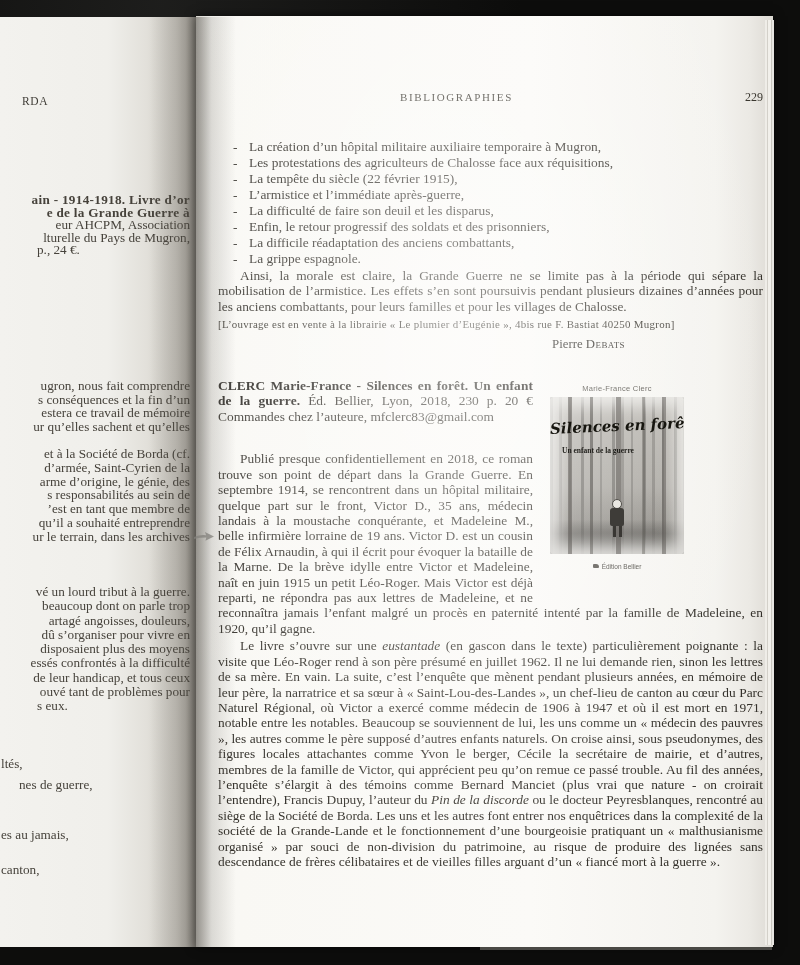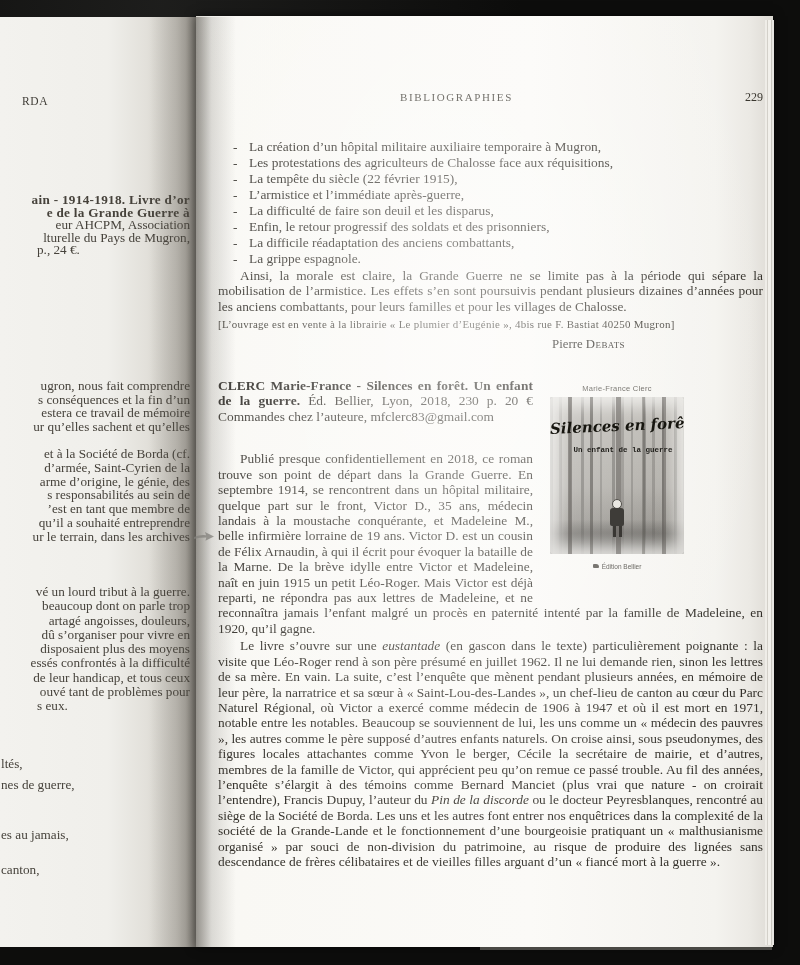--- a/index.html
+++ b/index.html
@@ -29,21 +29,21 @@
   .pline{position:relative;}
   .pline>span{position:absolute;white-space:nowrap;}
   .pline.ar>span{right:6px;}
   .pline.al>span{left:1px;margin-left:36px;}
   .pline.bd>span{font-weight:bold;letter-spacing:.3px;}
   .lgA{top:175px;} .lgA .pline{height:12.5px;}
   .lgB{top:361px;} .lgB .pline{height:13.7px;}
   .lgC{top:429px;} .lgC .pline{height:13.8px;}
   .lgD{top:567px;} .lgD .pline{height:14.3px;}
   .lsingle{position:absolute;left:1px;white-space:nowrap;}
-  .ls1{top:739px;} .ls2{top:760px;} .ls3{top:810px;} .ls4{top:845px;}
+  .ls1{top:739px;} .ls2{top:760px;padding-left:18px;} .ls3{top:810px;} .ls4{top:845px;}
   
   .rp-content{position:relative;padding:74px 10px 0 22px;width:545px;color:#33302a;
     font-size:13.4px;line-height:15.4px;text-align:justify;hyphens:none;}
   .rp-headrow{position:relative;height:14px;text-align:left;}
   .rp-headtitle{width:477px;text-align:center;font-size:11px;letter-spacing:1.6px;color:#3a372f;}
   .rp-pagenum{position:absolute;right:0;top:0;font-size:12px;color:#3a372f;}
   .biblist{margin-top:35px;}
   .biblist .li-row{display:flex;line-height:16px;}
   .biblist .dash{width:16px;flex:0 0 16px;margin-left:15px;}
   .rp-para{margin:0;}
@@ -63,22 +63,22 @@
     text-align:center;color:#524f48;margin-bottom:4px;letter-spacing:.3px;line-height:9px;}
   .cover{position:relative;width:134px;height:157px;margin:0 auto;border-radius:2px;overflow:hidden;
     background:
       linear-gradient(0deg, rgba(58,56,52,.55) 0 13%, rgba(118,115,109,.28) 22%, rgba(0,0,0,0) 42%),
       repeating-linear-gradient(90deg, rgba(70,68,63,.5) 0 3px, rgba(152,149,142,.12) 3px 9px, rgba(94,91,86,.45) 9px 12px, rgba(168,165,157,.1) 12px 19px, rgba(78,76,71,.38) 19px 21px, rgba(160,157,149,.12) 21px 31px),
       linear-gradient(180deg,#bcb9b3 0,#aaa7a1 55%,#908d87 100%);}
   .cover::after{content:"";position:absolute;inset:0;box-shadow:inset 0 0 16px 9px rgba(240,239,235,.85);}
   .cv-title{position:absolute;top:22px;left:0;right:0;text-align:center;z-index:2;
     font-family:"DejaVu Serif",serif;font-style:italic;font-weight:bold;font-size:15px;
     color:#16150f;transform:rotate(-2.5deg);white-space:nowrap;}
-  .cv-sub{position:absolute;top:46px;left:12px;right:0;text-align:center;z-index:2;
-    font-family:Liberation Mono, monospace;font-weight:bold;font-size:7.5px;color:#201f1b;}
+  .cv-sub{position:absolute;top:46px;left:12px;right:0;z-index:2;
+    font-family:Liberation Serif, serif;font-weight:bold;font-size:7.5px;color:#201f1b;}
   .trunk{position:absolute;top:0;bottom:0;background:#5a5752;opacity:.5;filter:blur(.6px);z-index:1;}
   .t1{left:18px;width:4px;} .t2{left:40px;width:3px;opacity:.42;} .t3{left:66px;width:5px;}
   .t4{left:92px;width:3px;opacity:.38;} .t5{left:112px;width:4px;}
   .child{position:absolute;left:50%;bottom:17px;transform:translateX(-50%);z-index:2;}
   .child .head{width:8px;height:8px;border-radius:50%;background:#e9e7e1;border:1px solid #514f4a;margin:0 auto;}
   .child .torso{width:14px;height:18px;background:#3e3c38;border-radius:3px 3px 2px 2px;margin:-1px auto 0;}
   .child .legs{display:flex;justify-content:center;gap:3px;margin-top:0;}
   .child .legs i{display:block;width:3px;height:11px;background:#393733;}
   .cover-pub{display:flex;align-items:center;justify-content:center;gap:3px;margin-top:5px;
     font-family:"Liberation Sans","DejaVu Sans",sans-serif;font-size:6.5px;color:#4b4842;}

